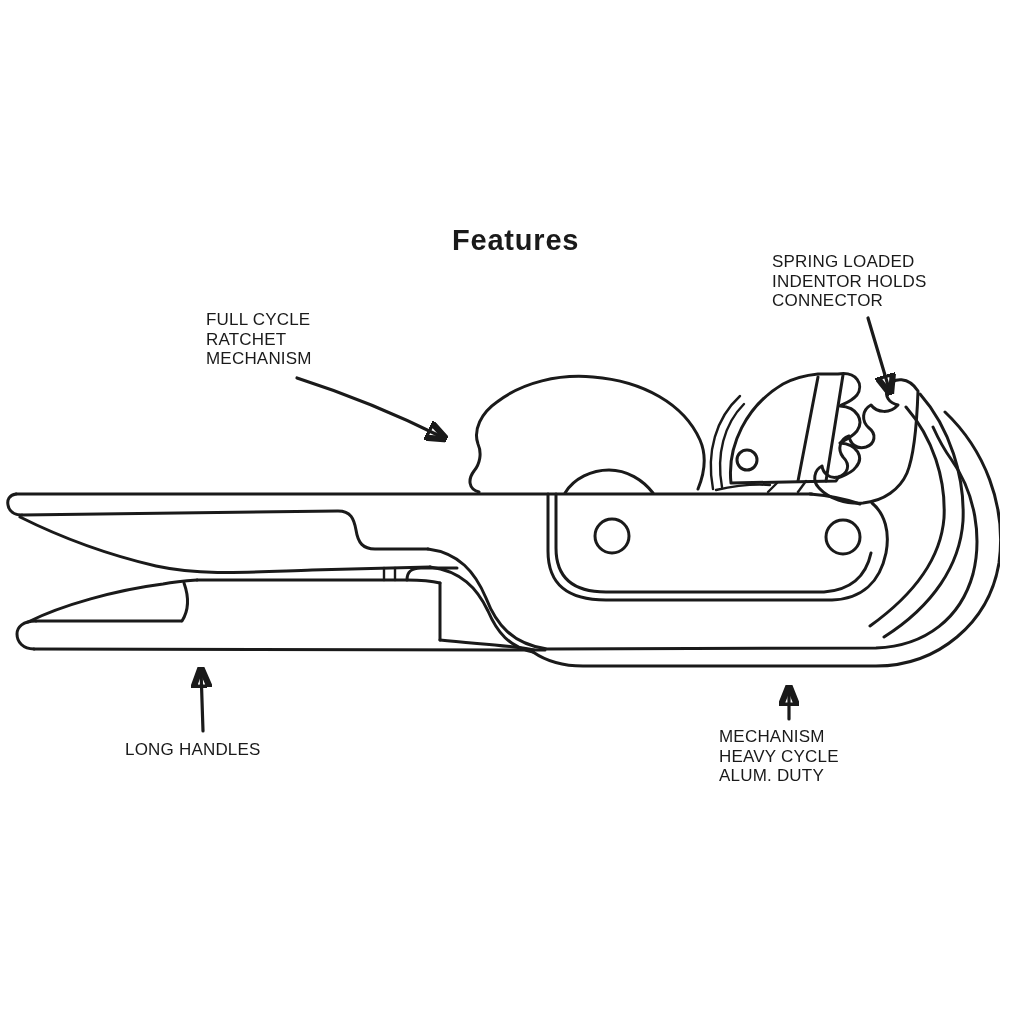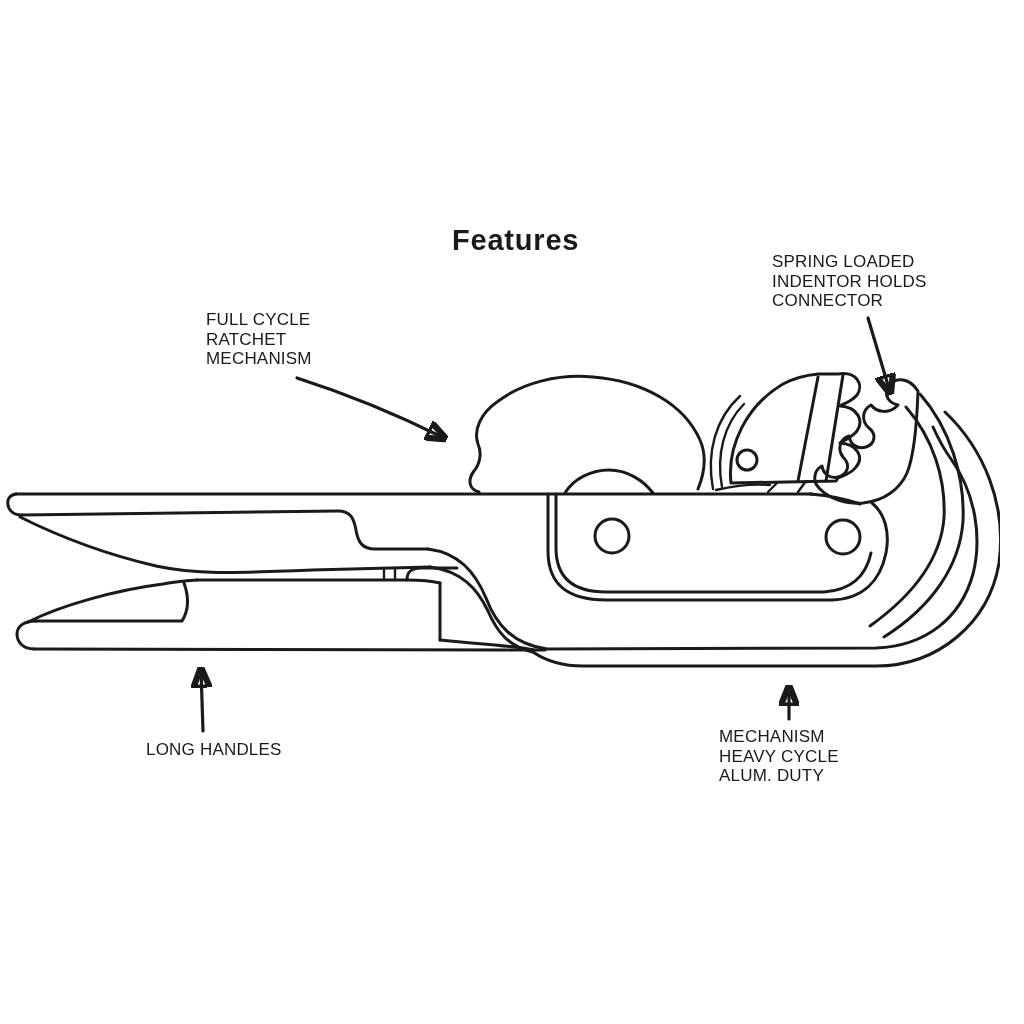--- a/index.html
+++ b/index.html
@@ -20,21 +20,21 @@
   }
   .label{
     position:absolute;
     font-size:17px;
     line-height:19.5px;
     letter-spacing:0.2px;
   }
   .label .ln{display:block;}
   #lbl-spring{left:772px;top:252px;}
   #lbl-ratchet{left:206px;top:310px;}
-  #lbl-handles{left:146px;top:740px;text-align:right;}
+  #lbl-handles{left:125px;top:740px;text-align:right;}
   #lbl-back{left:719px;top:727px;}
   svg.art{position:absolute;left:0;top:0;}
   svg.art path, svg.art circle{
     fill:none;
     stroke:currentColor;
     stroke-width:3;
     stroke-linecap:round;
     stroke-linejoin:round;
   }
   svg.art path.thin{stroke-width:2.4;}

